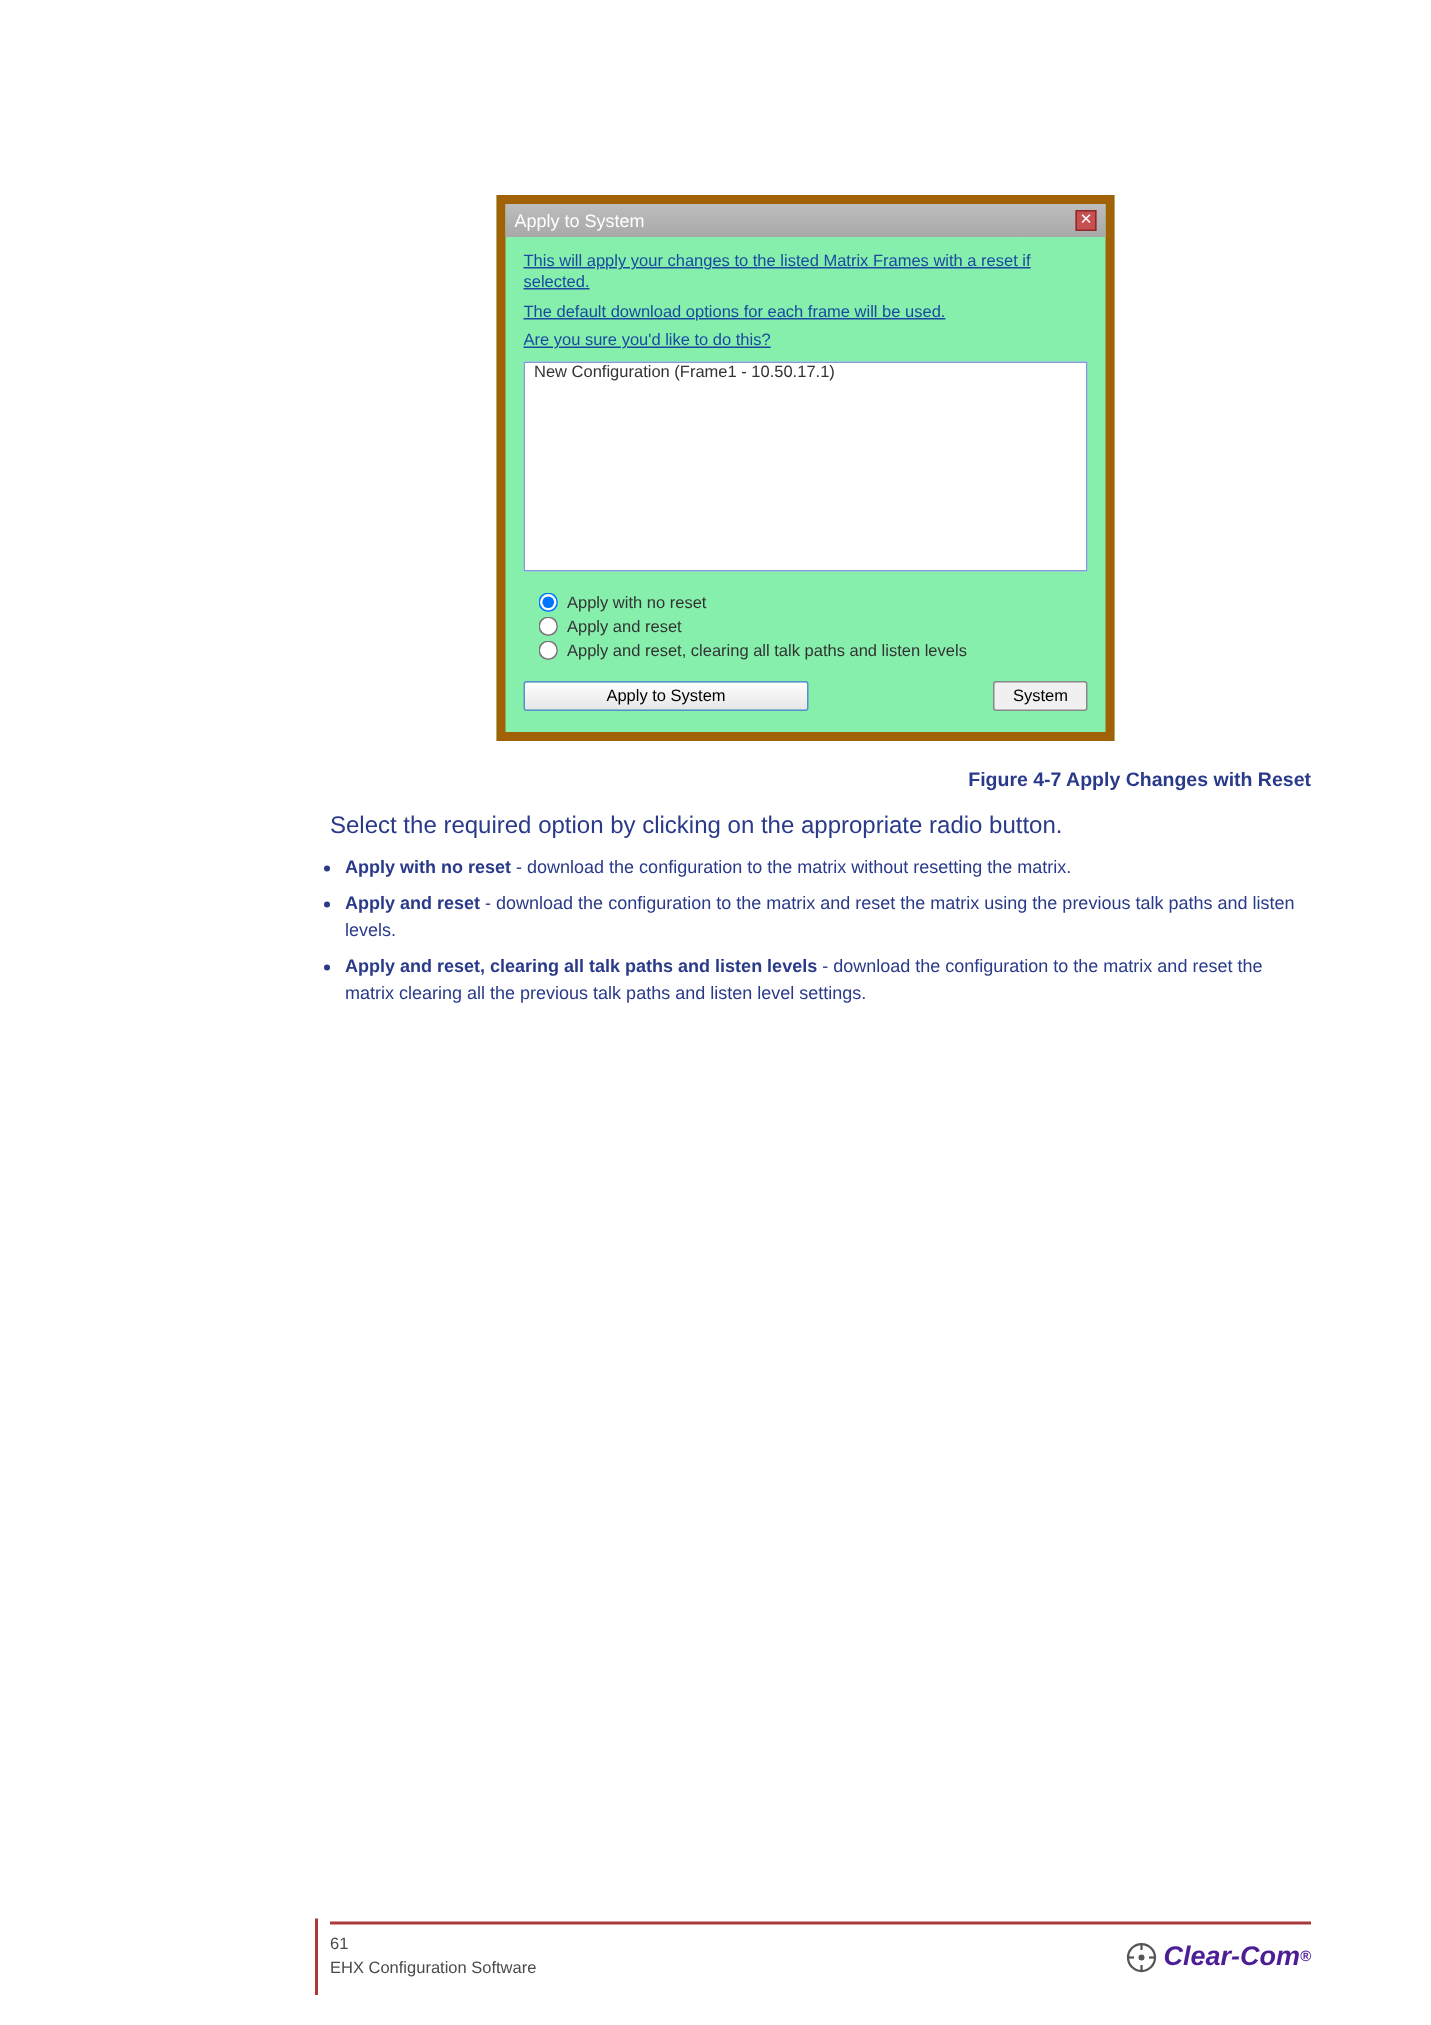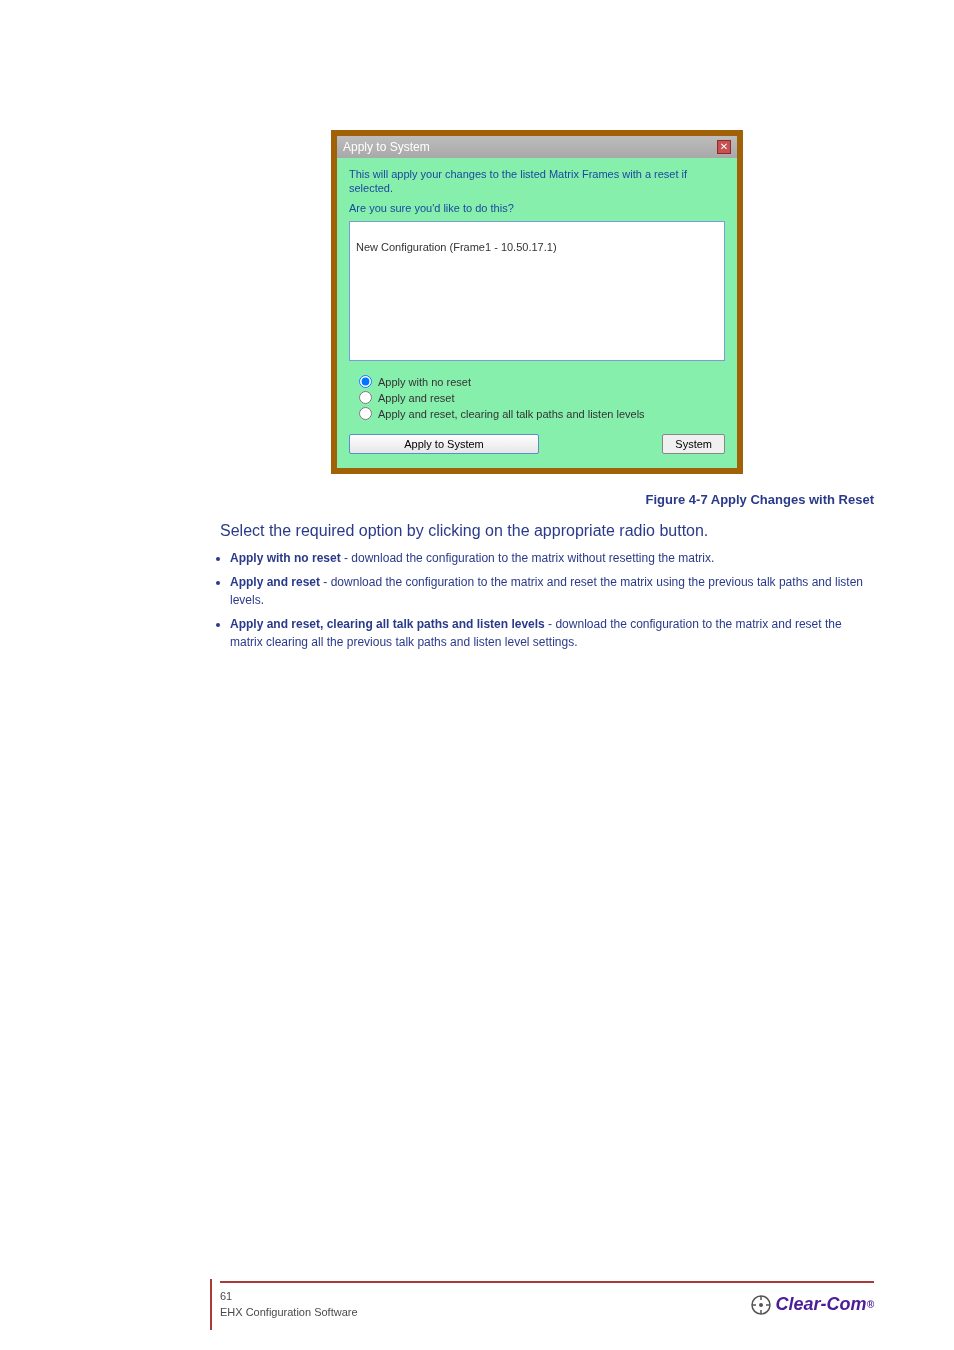--- a/index.html
+++ b/index.html
@@ -42,25 +42,26 @@
     font-size: 10px;
     line-height: 1;
   }
   .dlg-body {
     padding: 10px 12px 14px 12px;
   }
   .dlg-text {
     color: #1a4aa0;
     margin-bottom: 6px;
     line-height: 1.25;
+    text-decoration: underline;
   }
   .listbox {
     border: 1px solid #7a9ed6;
     height: 140px;
-    padding: 19px 6px;
+    padding: 0 6px;
     margin: 6px 0 14px 0;
     font-size: 11px;
     color: #333;
     background: #fff;
     overflow: auto;
   }
   .radios {
     padding-left: 10px;
     margin-bottom: 14px;
   }
@@ -158,20 +159,21 @@
 <body>
 
 <div class="page">
   <div class="dialog-wrap">
     <div class="titlebar">
       <span>Apply to System</span>
       <span class="close">✕</span>
     </div>
     <div class="dlg-body">
       <div class="dlg-text">This will apply your changes to the listed Matrix Frames with a reset if selected.</div>
+      <div class="dlg-text">The default download options for each frame will be used.</div>
       <div class="dlg-text" style="margin-top:6px;">Are you sure you'd like to do this?</div>
       <div class="listbox">
         <div>New Configuration (Frame1 - 10.50.17.1)</div>
       </div>
       <div class="radios">
         <label class="radio-row">
           <input type="radio" name="r" checked="" style="">
           <span>Apply with no reset</span>
         </label>
         <label class="radio-row">

